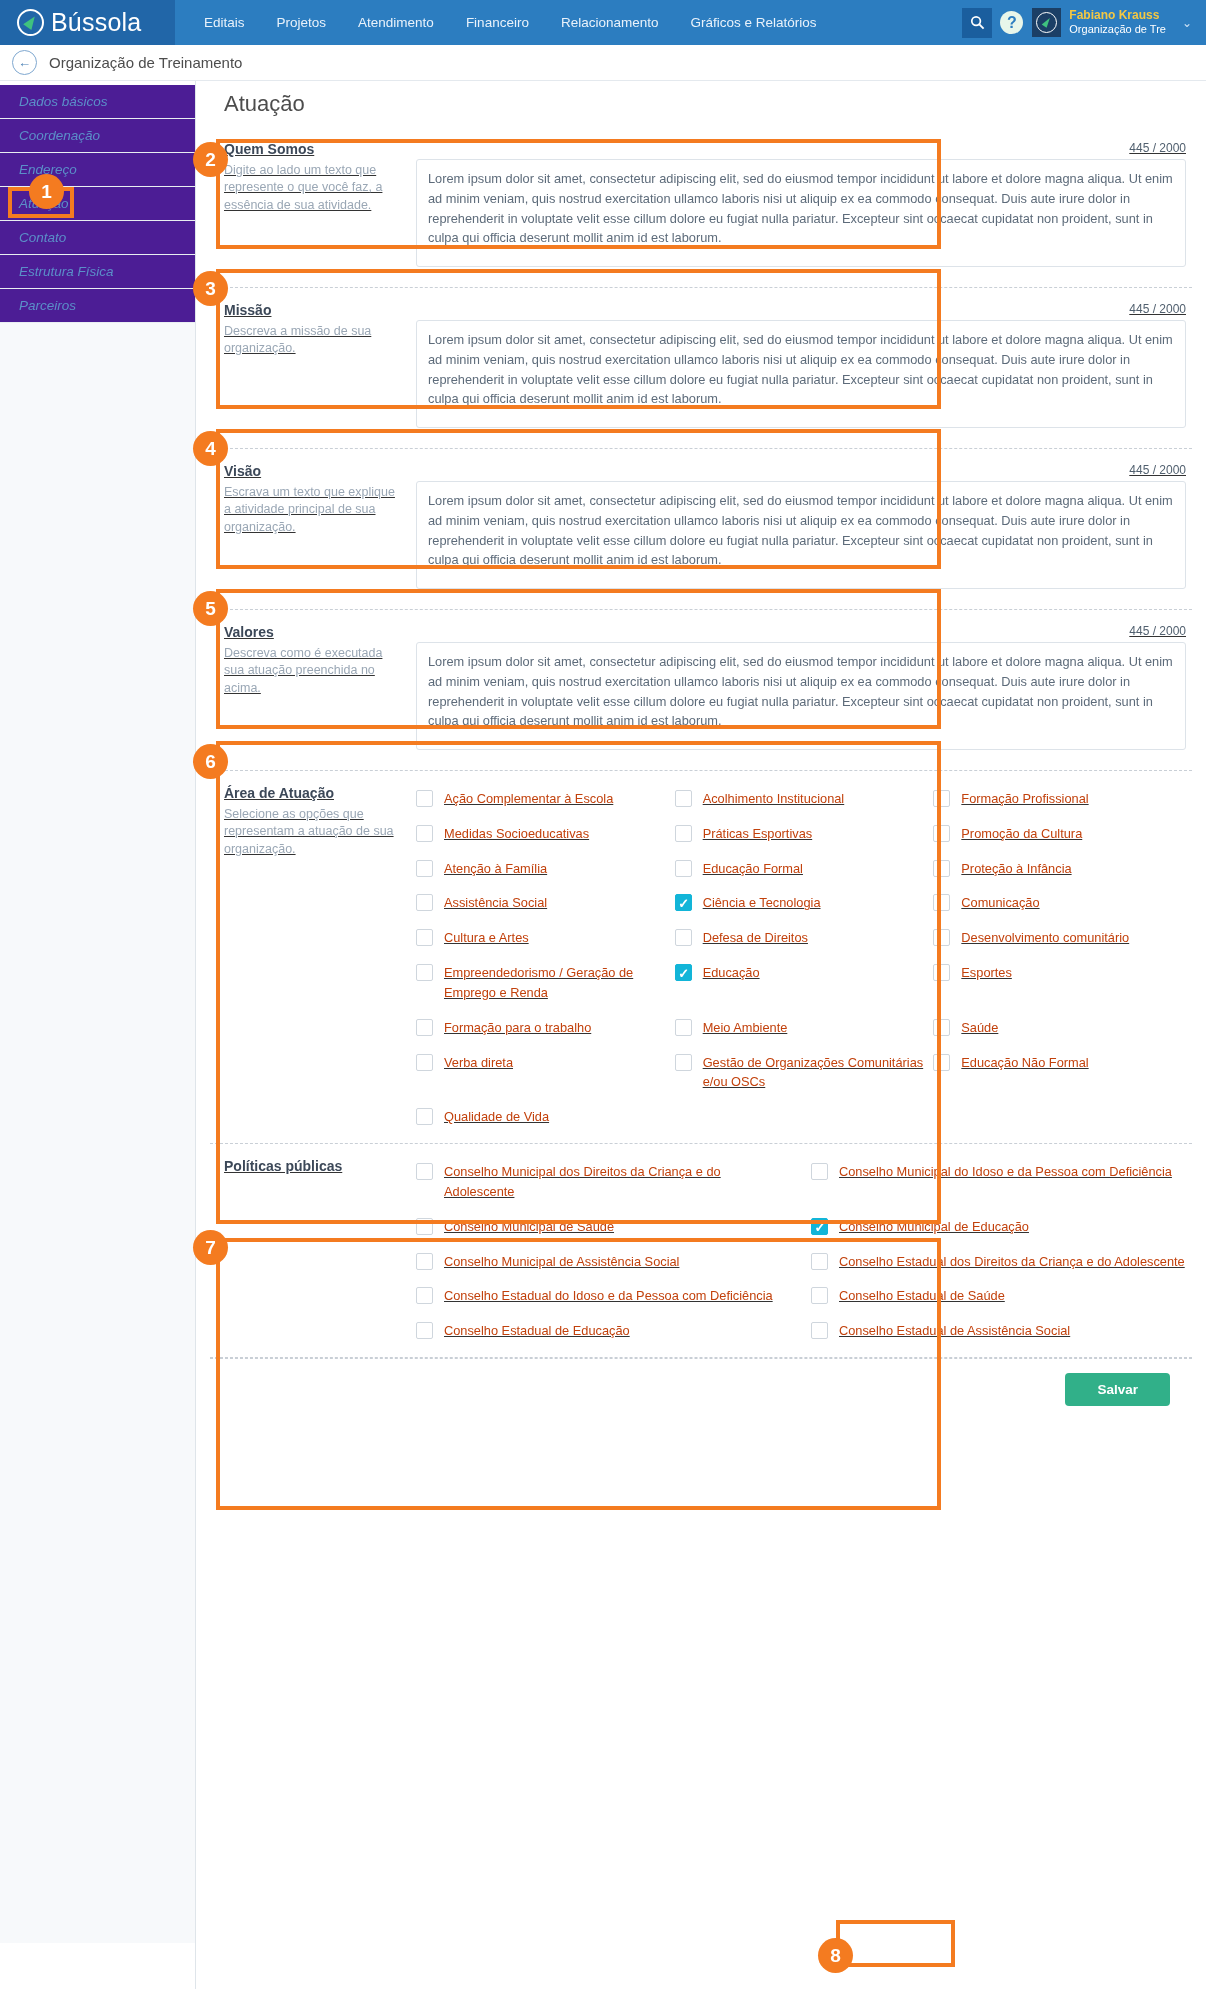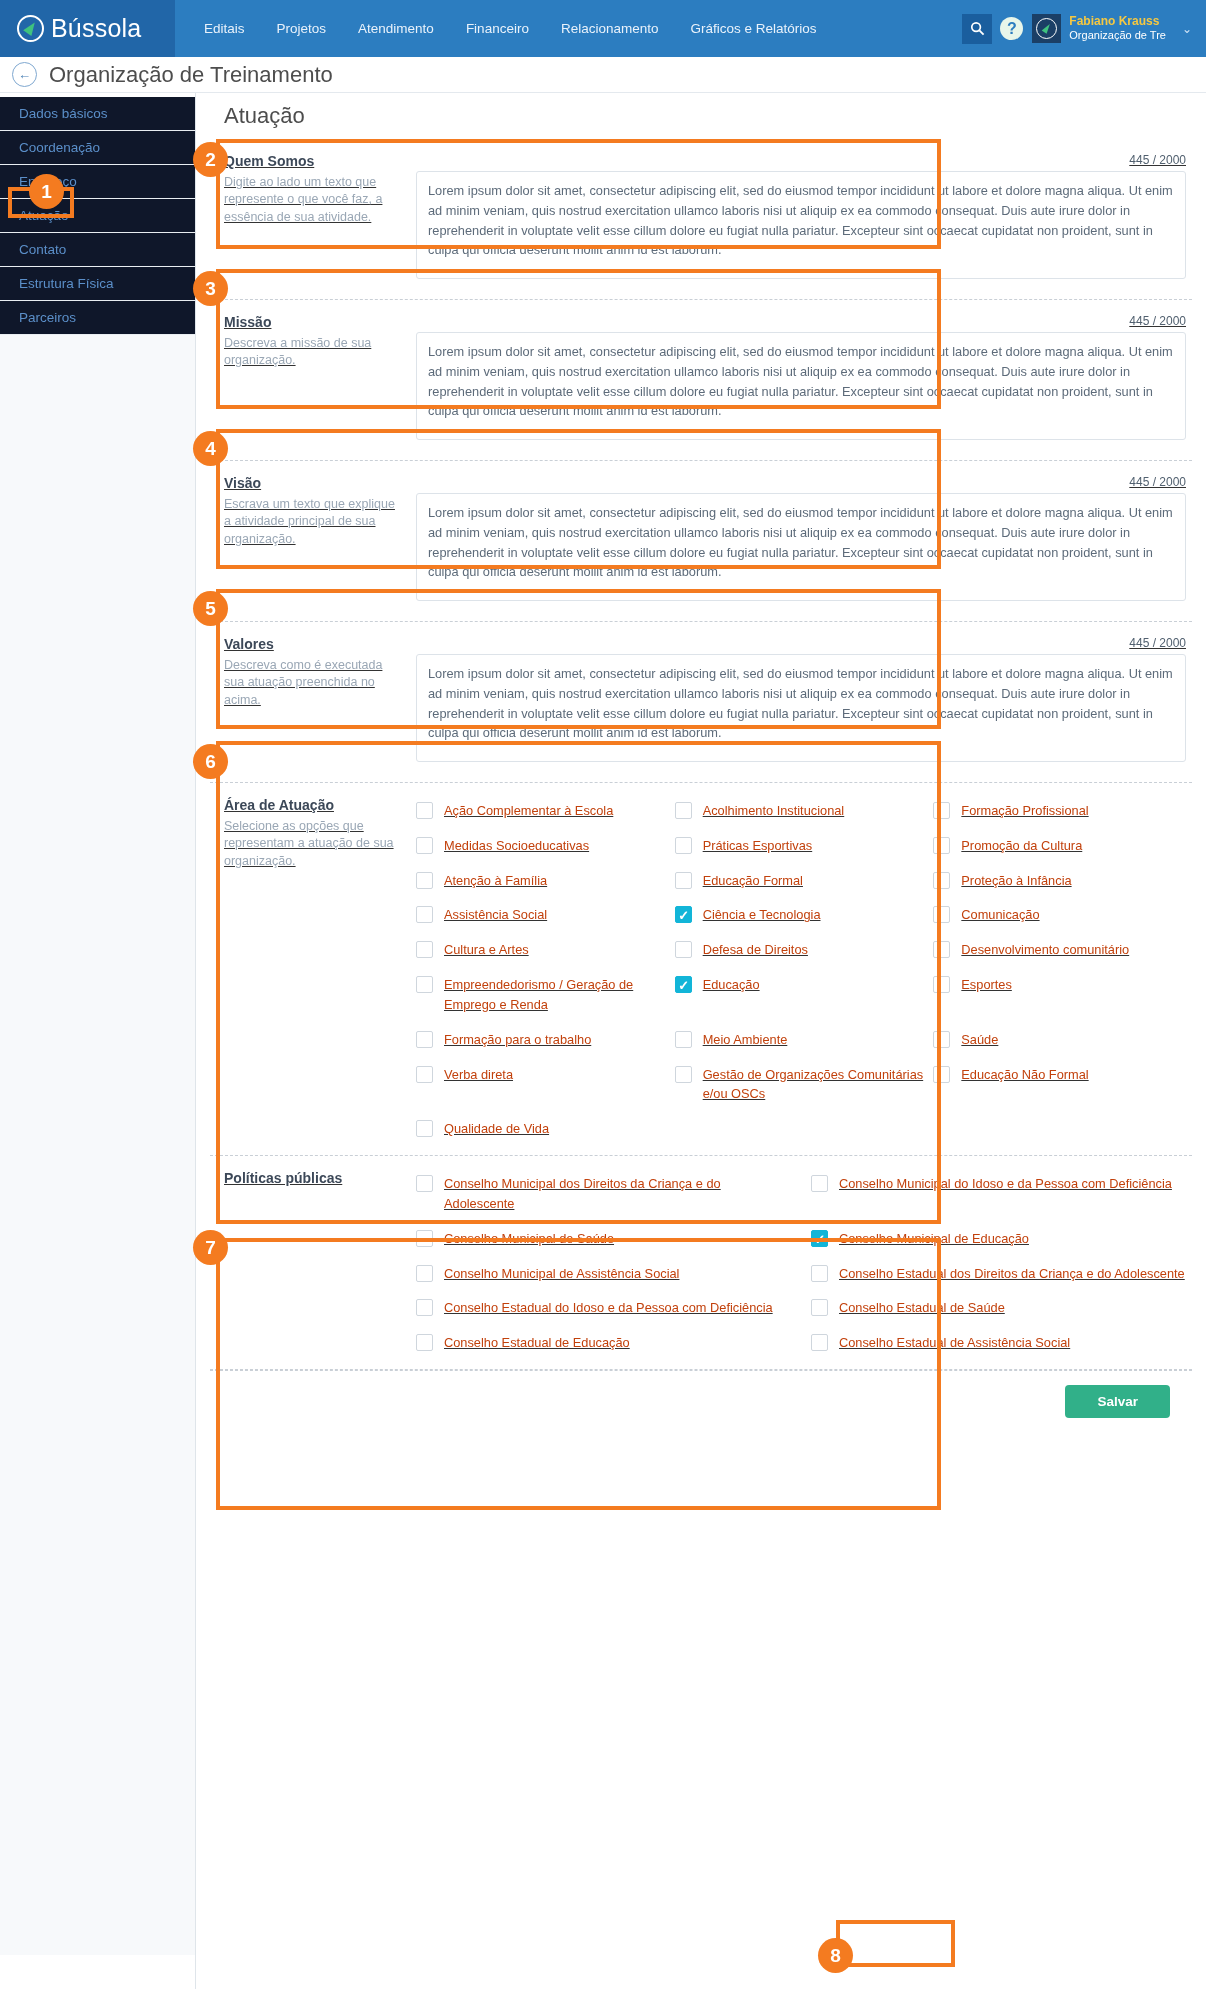--- a/index.html
+++ b/index.html
@@ -8,21 +8,21 @@
     width:1206px; height:1989px;
     font-family:"Liberation Sans", sans-serif;
     background:#ffffff;
     color:#333;
     position:relative;
     overflow:hidden;
   }
   .page { width:1206px; height:1989px; position:relative; background:#f4f6f8; }
 
   
-  .topnav { height:57px; background:#2c7dc0; display:flex; align-items:stretch; }
+  .topnav { height:45px; background:#2c7dc0; display:flex; align-items:stretch; }
   .brand { width:175px; background:#2166a8; display:flex; align-items:center; gap:7px; padding-left:17px; }
   .brand-logo { width:27px; height:27px; border-radius:50%; border:2px solid #ffffff; position:relative; flex:none;}
   .brand-logo .needle {
     position:absolute; left:50%; top:50%; width:0; height:0;
     border-left:5px solid transparent; border-right:5px solid transparent;
     border-bottom:13px solid #3fc27f; transform:translate(-50%,-60%) rotate(35deg);
   }
   .brand-name { color:#fff; font-size:25px; letter-spacing:.2px; font-weight:300; }
   .nav-items { display:flex; align-items:center; gap:0px; padding-left:13px; }
   .nav-item { color:#e9f2fb; font-size:13.5px; padding:12px 16px; line-height:45px; cursor:pointer; white-space:nowrap; }
@@ -35,28 +35,28 @@
     border-left:3.5px solid transparent; border-right:3.5px solid transparent;
     border-bottom:10px solid #3fc27f; transform:translate(-50%,-60%) rotate(35deg);}
   .user-block { line-height:1.15; margin-right:16px; }
   .user-name { color:#f5c842; font-size:12px; font-weight:bold; }
   .user-org { color:#ffffff; font-size:11px; max-width:105px; overflow:hidden; white-space:nowrap; }
   .caret { color:#cfe3f5; font-size:12px; }
 
   
   .page-head { height:36px; background:#ffffff; display:flex; align-items:center; padding-left:12px; border-bottom:1px solid #e4e9ee; }
   .back-btn { width:25px; height:25px; border-radius:50%; border:1.5px solid #7fa8d0; color:#4a80b5; font-size:13px; display:flex; align-items:center; justify-content:center; cursor:pointer; margin-right:12px; }
-  .page-title { font-size:22px; color:#4d4d4d; font-weight:400; }
+  .page-title { font-size:15px; color:#4d4d4d; font-weight:400; }
 
   
   .content { display:flex; height:1908px; background:#fff; }
   .sidebar { width:196px; background:#ffffff; border-right:1px solid #dfe5ea; padding-top:4px; flex:none; }
   .side-item { height:34px; line-height:34px; padding-left:19px; font-size:13.5px; color:#5b8fc9; border-bottom:1px solid #e9eef2; cursor:pointer; }
   .side-item.active { color:#5b8fc9; }
-  .sb-wrap { background:#0f172a; }
+  .sb-wrap { background:#4c1d95;font-style:italic; }
   .sb-bottom { background:#f7f9fb; height:1620px; }
 
   .main { flex:1; background:#fff; padding:0 14px 0 14px; position:relative; }
   .main-title { font-size:22px; color:#4d4d4d; padding:10px 0 10px 14px; font-weight:400; }
 
   
   .row { display:flex; padding:14px 6px 16px 14px; border-bottom:1px dashed #c9cfd6; position:relative;text-decoration:underline; }
   .row:last-of-type { border-bottom:1px dashed #c9cfd6; }
   .lab { width:192px; flex:none; padding-right:12px; }
   .lab h4 { margin:0 0 5px 0; font-size:14px; color:#3c4858; font-weight:bold; }

